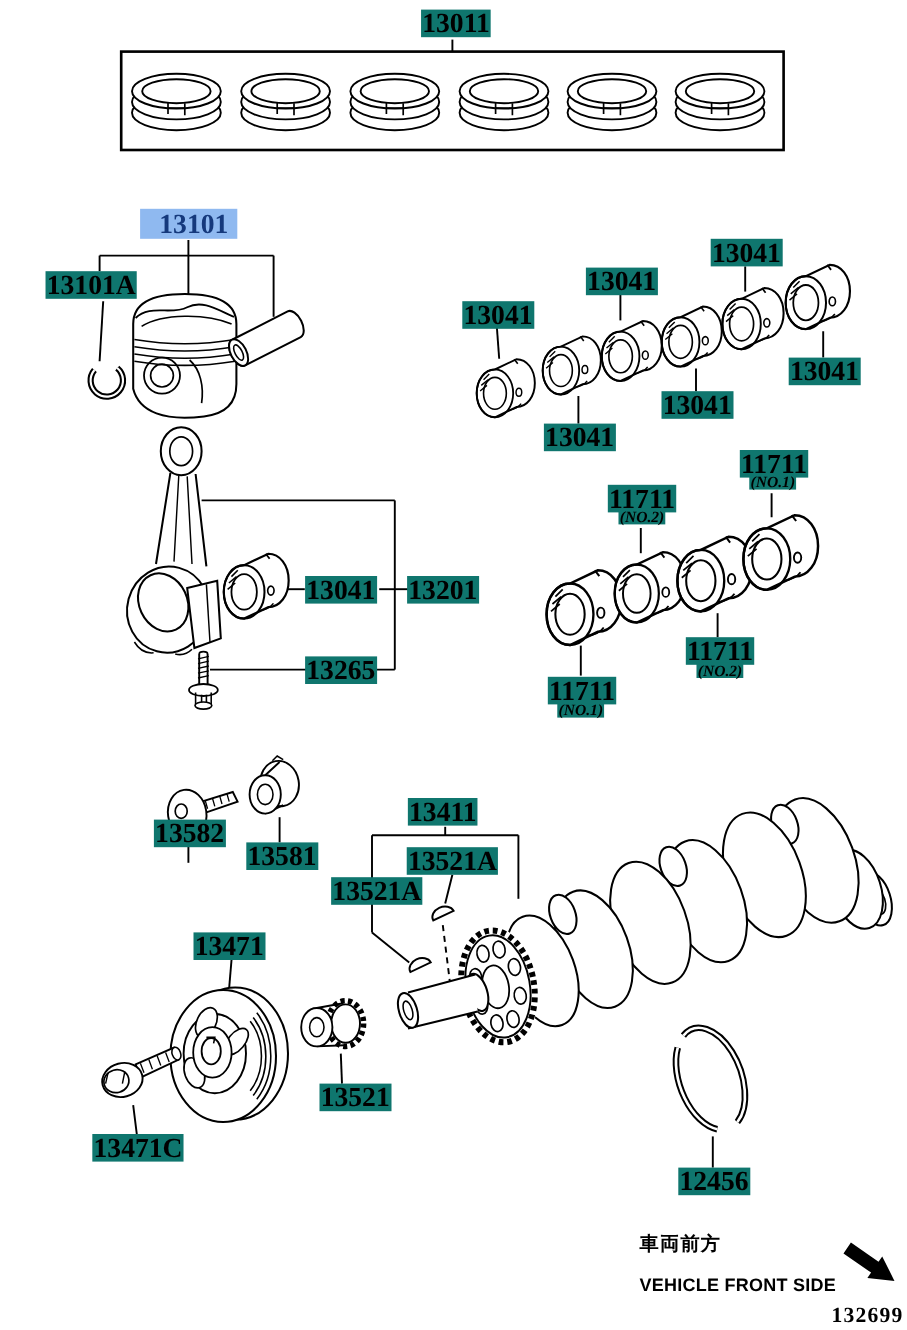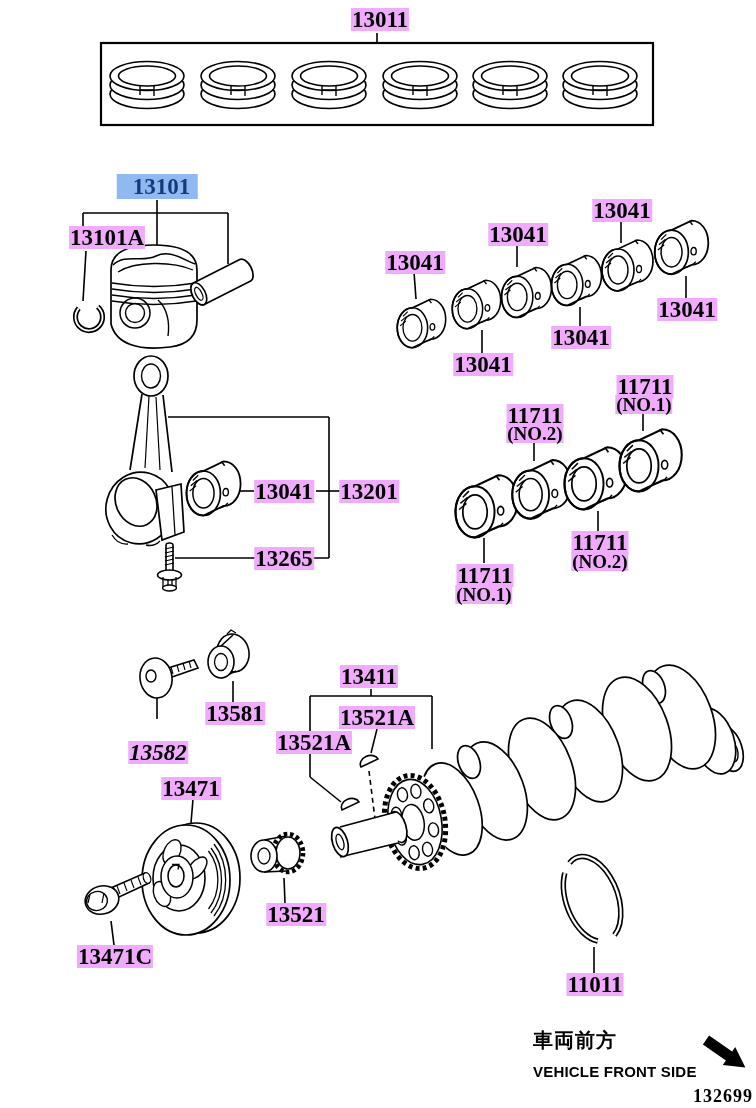--- a/index.html
+++ b/index.html
@@ -5,29 +5,29 @@
   :root { --hl-bg:#8fb9f0; --hl-fg:#15397c; }
   html,body { margin:0; padding:0; background:#fff; }
   .canvas {
     position:relative; width:756px; height:1108px; background:#fff;
     font-family:"Liberation Serif","DejaVu Serif",serif; overflow:hidden;
   }
   .canvas svg { position:absolute; left:0; top:0; }
   .pl {
     position:absolute; transform:translateX(-50%);
     font-weight:bold; font-size:23px; line-height:1.02; color:#000;
-    white-space:nowrap; background:#f0abfc; padding:0 1px; z-index:2;
+    white-space:nowrap; background:#0f766e; padding:0 1px; z-index:2;
   }
-  .sub { font-size:19px; }
+  .sub { font-size:13px;font-style:italic; }
   .hl { background:var(--hl-bg); color:var(--hl-fg); padding:1px 7px; }
   .ft {
     position:absolute; font-family:"Liberation Sans","DejaVu Sans",sans-serif;
     font-weight:bold; color:#000; white-space:nowrap; z-index:2;
   }
-  .jp { font-size:20px; letter-spacing:1px;font-family:Liberation Serif, serif; }
+  .jp { font-size:16px; letter-spacing:1px;font-family:Liberation Serif, serif; }
   .en { font-size:15px; letter-spacing:0.2px;margin-top:15px; }
   .docnum {
     position:absolute; right:3px; top:1086px; font-weight:bold; font-size:18px;
     letter-spacing:1px; color:#000; z-index:2;text-align:center;
   }
 </style>
 </head>
 <body>
 
 <div class="canvas">
@@ -281,21 +281,21 @@
     <path d="M264,840 L286,836 M264,872 L287,871" fill="none"></path>
     <ellipse cx="264" cy="856" rx="13" ry="16"></ellipse>
     <ellipse cx="264" cy="856" rx="6" ry="8" fill="none" stroke-width="1.3"></ellipse>
   </g>
 
   <polygon fill="#000" points="702.9,1044.5 709.1,1035.5 732.1,1051.5 735.2,1047 745.4,1067.4 722.8,1065 725.9,1060.5"></polygon>
 </svg>
 
 <div class="pl" style="left:380px; top:8px;">13011</div>
 <div class="pl hl" style="left:157px; top:174px;padding-left:16px;">13101</div>
-<div class="pl" style="left:107px;  top:226px;">13101A</div>
+<div class="pl" style="left:76px;  top:226px;">13101A</div>
 <div class="pl" style="left:284px; top:480px;">13041</div>
 <div class="pl" style="left:369px; top:480px;">13201</div>
 <div class="pl" style="left:284px; top:547px;">13265</div>
 
 <div class="pl" style="left:415px; top:251px;">13041</div>
 <div class="pl" style="left:518px; top:223px;">13041</div>
 <div class="pl" style="left:622px; top:199px;">13041</div>
 <div class="pl" style="left:483px; top:353px;">13041</div>
 <div class="pl" style="left:581px; top:326px;">13041</div>
 <div class="pl" style="left:687px; top:298px;">13041</div>
@@ -306,23 +306,23 @@
 <div class="pl sub" style="left:535px; top:424px;">(NO.2)</div>
 <div class="pl" style="left:600px; top:531px;">11711</div>
 <div class="pl sub" style="left:600px; top:552px;">(NO.2)</div>
 <div class="pl" style="left:485px; top:564px;">11711</div>
 <div class="pl sub" style="left:484px; top:585px;">(NO.1)</div>
 
 <div class="pl" style="left:369px; top:665px;">13411</div>
 <div class="pl" style="left:377px; top:706px;">13521A</div>
 <div class="pl" style="left:314px; top:731px;">13521A</div>
 <div class="pl" style="left:235px; top:702px;">13581</div>
-<div class="pl" style="left:158px; top:741px;font-style:italic;">13582</div>
+<div class="pl" style="left:158px; top:683px;">13582</div>
 <div class="pl" style="left:191px; top:777px;">13471</div>
 <div class="pl" style="left:296px; top:903px;">13521</div>
 <div class="pl" style="left:115px; top:945px;text-align:center;">13471C</div>
-<div class="pl" style="left:595px; top:973px;">11011</div>
+<div class="pl" style="left:595px; top:973px;">12456</div>
 
 <div class="ft jp" style="left:533px; top:1027px;">車両前方</div>
 <div class="ft en" style="left:533px; top:1048px;">VEHICLE FRONT SIDE</div>
 <div class="docnum">132699</div>
 
 </div>
 
 </body></html>

